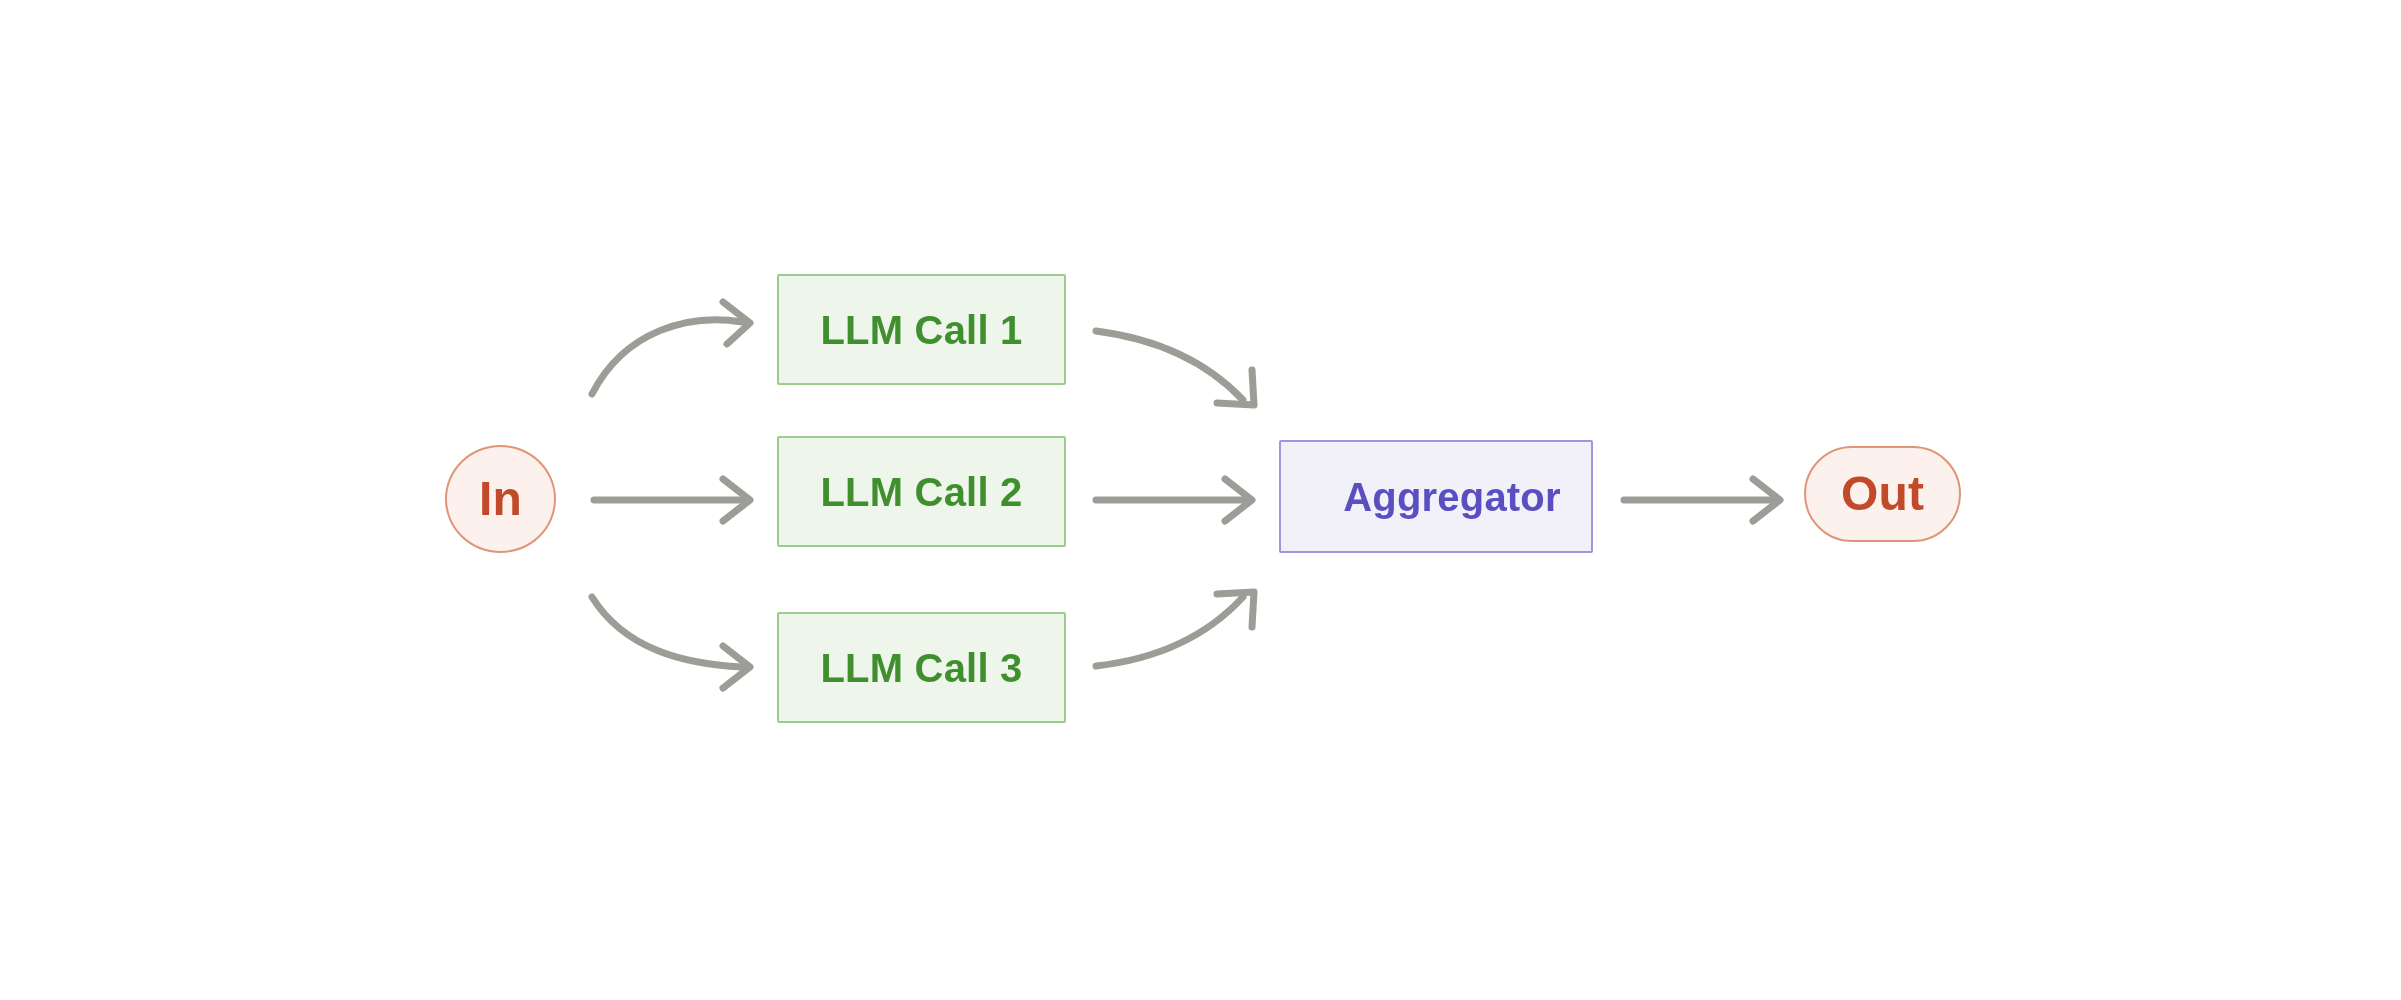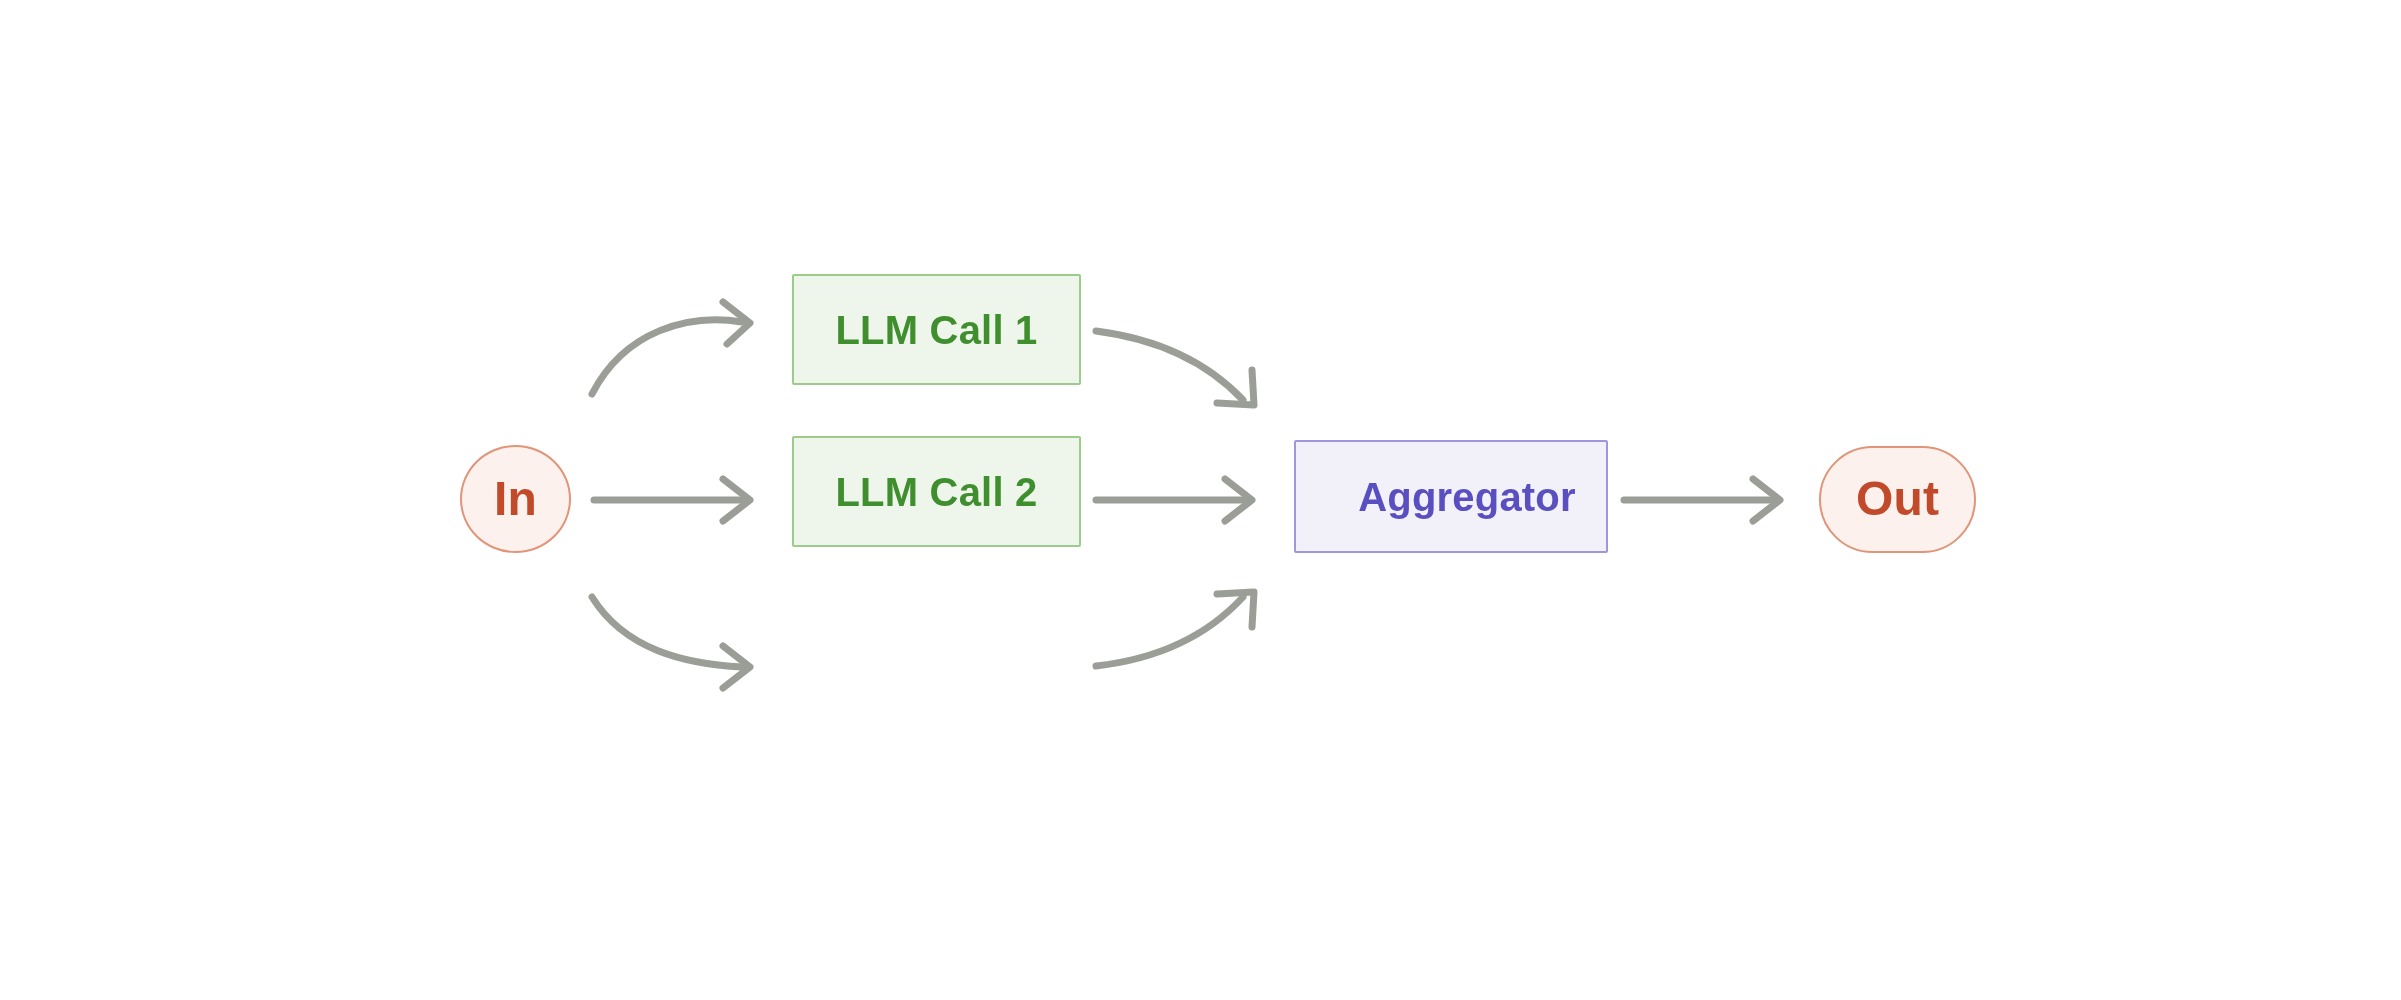--- a/index.html
+++ b/index.html
@@ -29,21 +29,20 @@
   }
   .node {
     position: absolute;
     display: flex;
     align-items: center;
     justify-content: center;
     box-sizing: border-box;
     text-align: right;
     line-height: 1.1;
     white-space: nowrap;
-    margin-left: 15px;
   }
   
   .node-terminal {
     background: #fcf1ed;
     border: 2px solid #e09478;
     color: #c14a2b;
     font-weight: bold;
     font-size: 48px;
     letter-spacing: 0.2px;
   }
@@ -51,21 +50,21 @@
     left: 445px;
     top: 445px;
     width: 111px;
     height: 108px;
     border-radius: 50%;
   }
   .node-out {
     left: 1804px;
     top: 446px;
     width: 157px;
-    height: 107px;
+    height: 96px;
     border-radius: 54px;
   }
   
   .node-process {
     left: 777px;
     width: 289px;
     height: 111px;
     background: #eef5ea;
     border: 2px solid #9ccb8b;
     border-radius: 2px;
@@ -155,20 +154,23 @@
   </div>
 
   <div class="node node-process node-call-1">
     <span>LLM Call 1</span>
   </div>
 
   <div class="node node-process node-call-2">
     <span>LLM Call 2</span>
   </div>
 
+  <div class="node node-process node-call-3">
+    <span>LLM Call 3</span>
+  </div>
 
   <div class="node node-aggregator">
     <span>Aggregator</span>
   </div>
 
   <div class="node node-terminal node-out">
     <span>Out</span>
   </div>
 
 </div>

